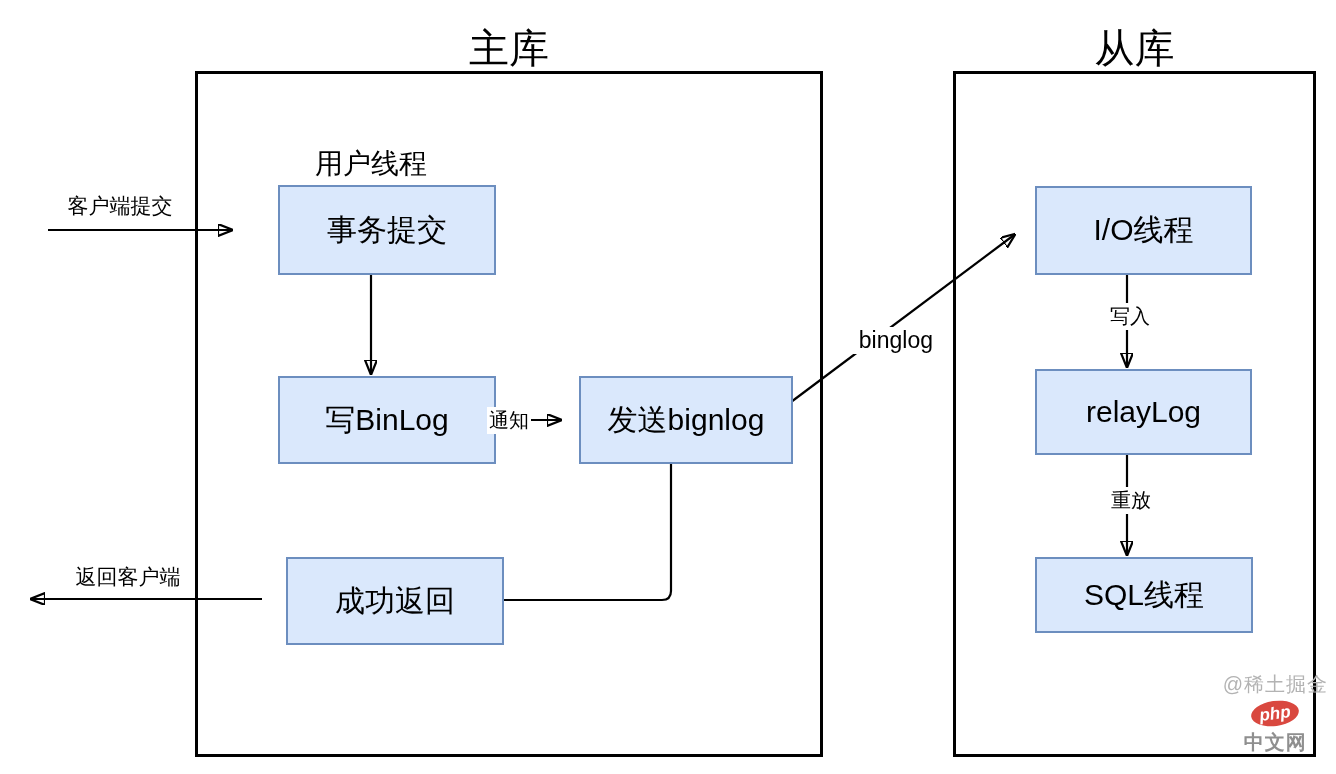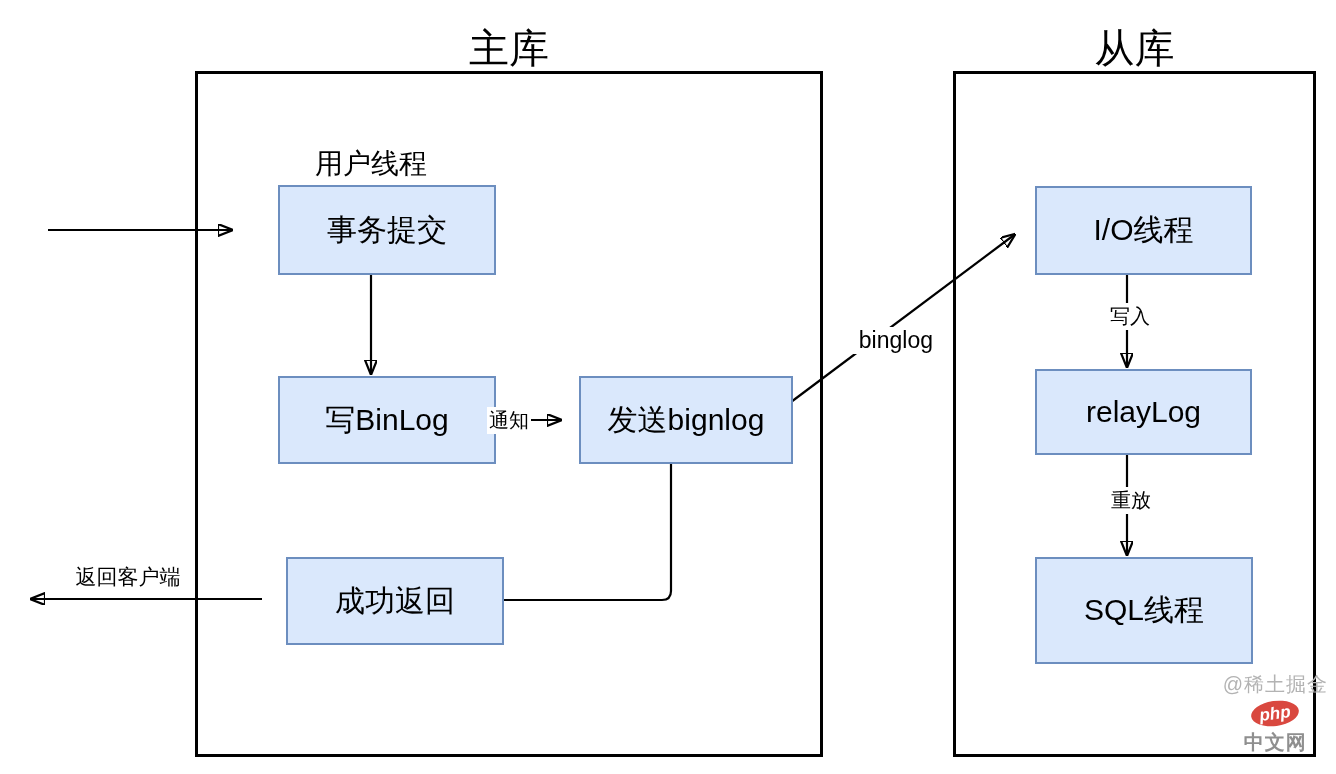--- a/index.html
+++ b/index.html
@@ -117,22 +117,23 @@
 
   <div class="group-label" style="left:262px; top:145px; width:218px;">用户线程</div>
 
   <div class="node" style="left:262px; top:185px; width:218px; height:90px;">事务提交</div>
   <div class="node" style="left:262px; top:376px; width:218px; height:88px;">写BinLog</div>
   <div class="node" style="left:563px; top:376px; width:214px; height:88px;">发送bignlog</div>
   <div class="node" style="left:270px; top:557px; width:218px; height:88px;">成功返回</div>
 
   <div class="node" style="left:1019px; top:186px; width:217px; height:89px;">I/O线程</div>
   <div class="node" style="left:1019px; top:369px; width:217px; height:86px;">relayLog</div>
-  <div class="node" style="left:1019px; top:557px; width:218px; height:107px;">SQL线程</div>
+  <div class="node" style="left:1019px; top:557px; width:218px; height:76px;">SQL线程</div>
 
+  <div class="edge-label" style="left:40px; top:192px; width:160px; font-size:21px;">客户端提交</div>
   <div class="edge-label onLine" style="left:487px; top:407px; width:44px; font-size:20px;">通知</div>
   <div class="edge-label onLine" style="left:845px; top:327px; width:90px; font-size:23px;text-align:right;">binglog</div>
   <div class="edge-label onLine" style="left:1105px; top:303px; width:50px; font-size:20px;">写入</div>
   <div class="edge-label onLine" style="left:1106px; top:487px; width:50px; font-size:20px;">重放</div>
   <div class="edge-label" style="left:48px; top:563px; width:160px; font-size:21px;">返回客户端</div>
 
   <div class="watermark">
     <span class="wm-prefix">@稀土掘金</span>
     <span class="wm-badge">php</span>
     <span class="wm-suffix">中文网</span>

